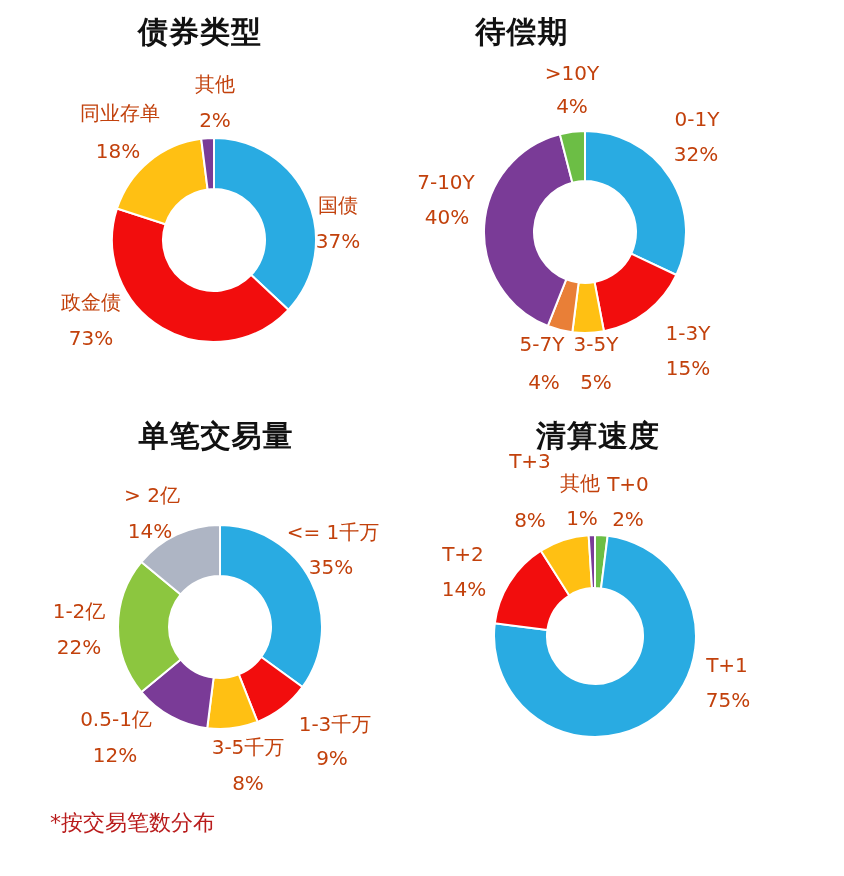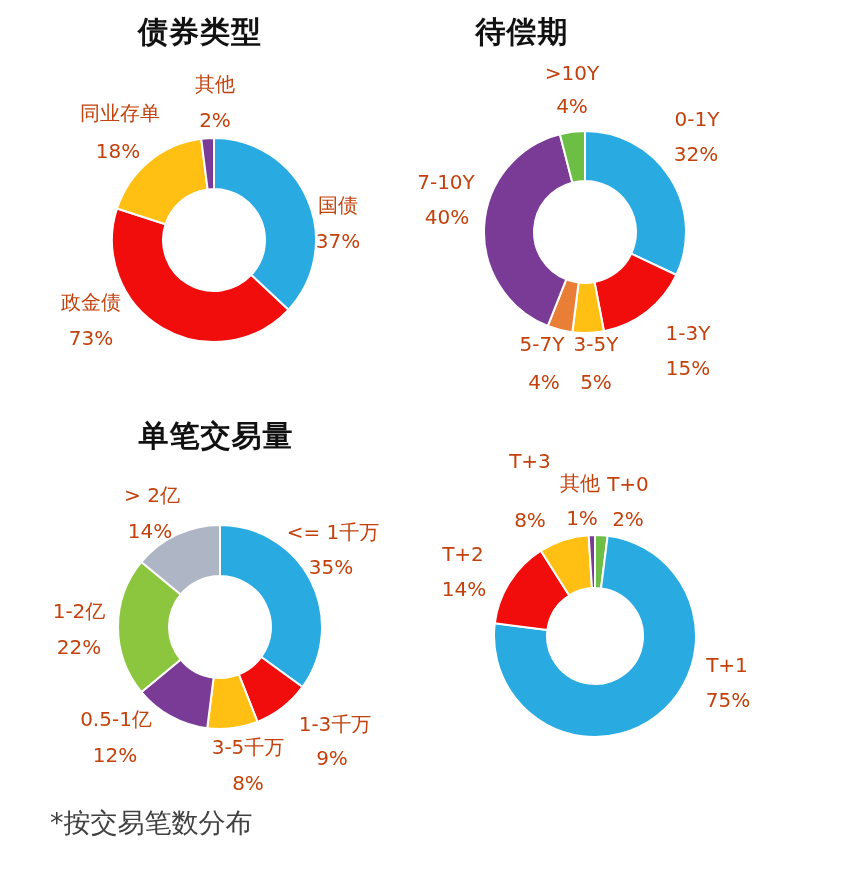--- a/index.html
+++ b/index.html
@@ -19,32 +19,33 @@
   .t0 { left:200px; top:12px; }
   .t1 { left:522px; top:12px; }
   .t2 { left:216px; top:416px; }
   .t3 { left:598px; top:416px; }
   .slice-label {
     position:absolute; transform:translate(-50%,-50%);
     font-size:20px; white-space:nowrap; color:#c2410c;
   }
   .footnote {
     position:absolute; left:50px; top:806px;
-    font-size:27px; line-height:34px; color:#404040;
+    font-size:22px; line-height:34px; color:#b91c1c;
   }
   .footnote .line2 { margin-left:17px; }
 </style>
 </head>
 <body>
 
 <div class="canvas">
 
   <div class="chart-title t1">待偿期</div>
   <div class="chart-title t0">债券类型</div>
   <div class="chart-title t2">单笔交易量</div>
+  <div class="chart-title t3">清算速度</div>
 
   <svg id="donuts" width="844" height="876" viewBox="0 0 844 876">
       <g>
         <path d="M 214.00 138.00 A 102 102 0 0 1 288.35 309.82 L 251.18 274.91 A 51 51 0 0 0 214.00 189.00 Z" fill="#29ABE2" stroke="#ffffff" stroke-width="2" stroke-linejoin="round"></path>
         <path d="M 288.35 309.82 A 102 102 0 0 1 116.99 208.48 L 165.50 224.24 A 51 51 0 0 0 251.18 274.91 Z" fill="#F20D0D" stroke="#ffffff" stroke-width="2" stroke-linejoin="round"></path>
         <path d="M 116.99 208.48 A 102 102 0 0 1 201.22 138.80 L 207.61 189.40 A 51 51 0 0 0 165.50 224.24 Z" fill="#FFC013" stroke="#ffffff" stroke-width="2" stroke-linejoin="round"></path>
         <path d="M 201.22 138.80 A 102 102 0 0 1 214.00 138.00 L 214.00 189.00 A 51 51 0 0 0 207.61 189.40 Z" fill="#7A3B97" stroke="#ffffff" stroke-width="2" stroke-linejoin="round"></path>
       </g>
       <g>
         <path d="M 585.00 131.00 A 101 101 0 0 1 676.39 275.00 L 631.15 253.71 A 51 51 0 0 0 585.00 181.00 Z" fill="#29ABE2" stroke="#ffffff" stroke-width="2" stroke-linejoin="round"></path>

